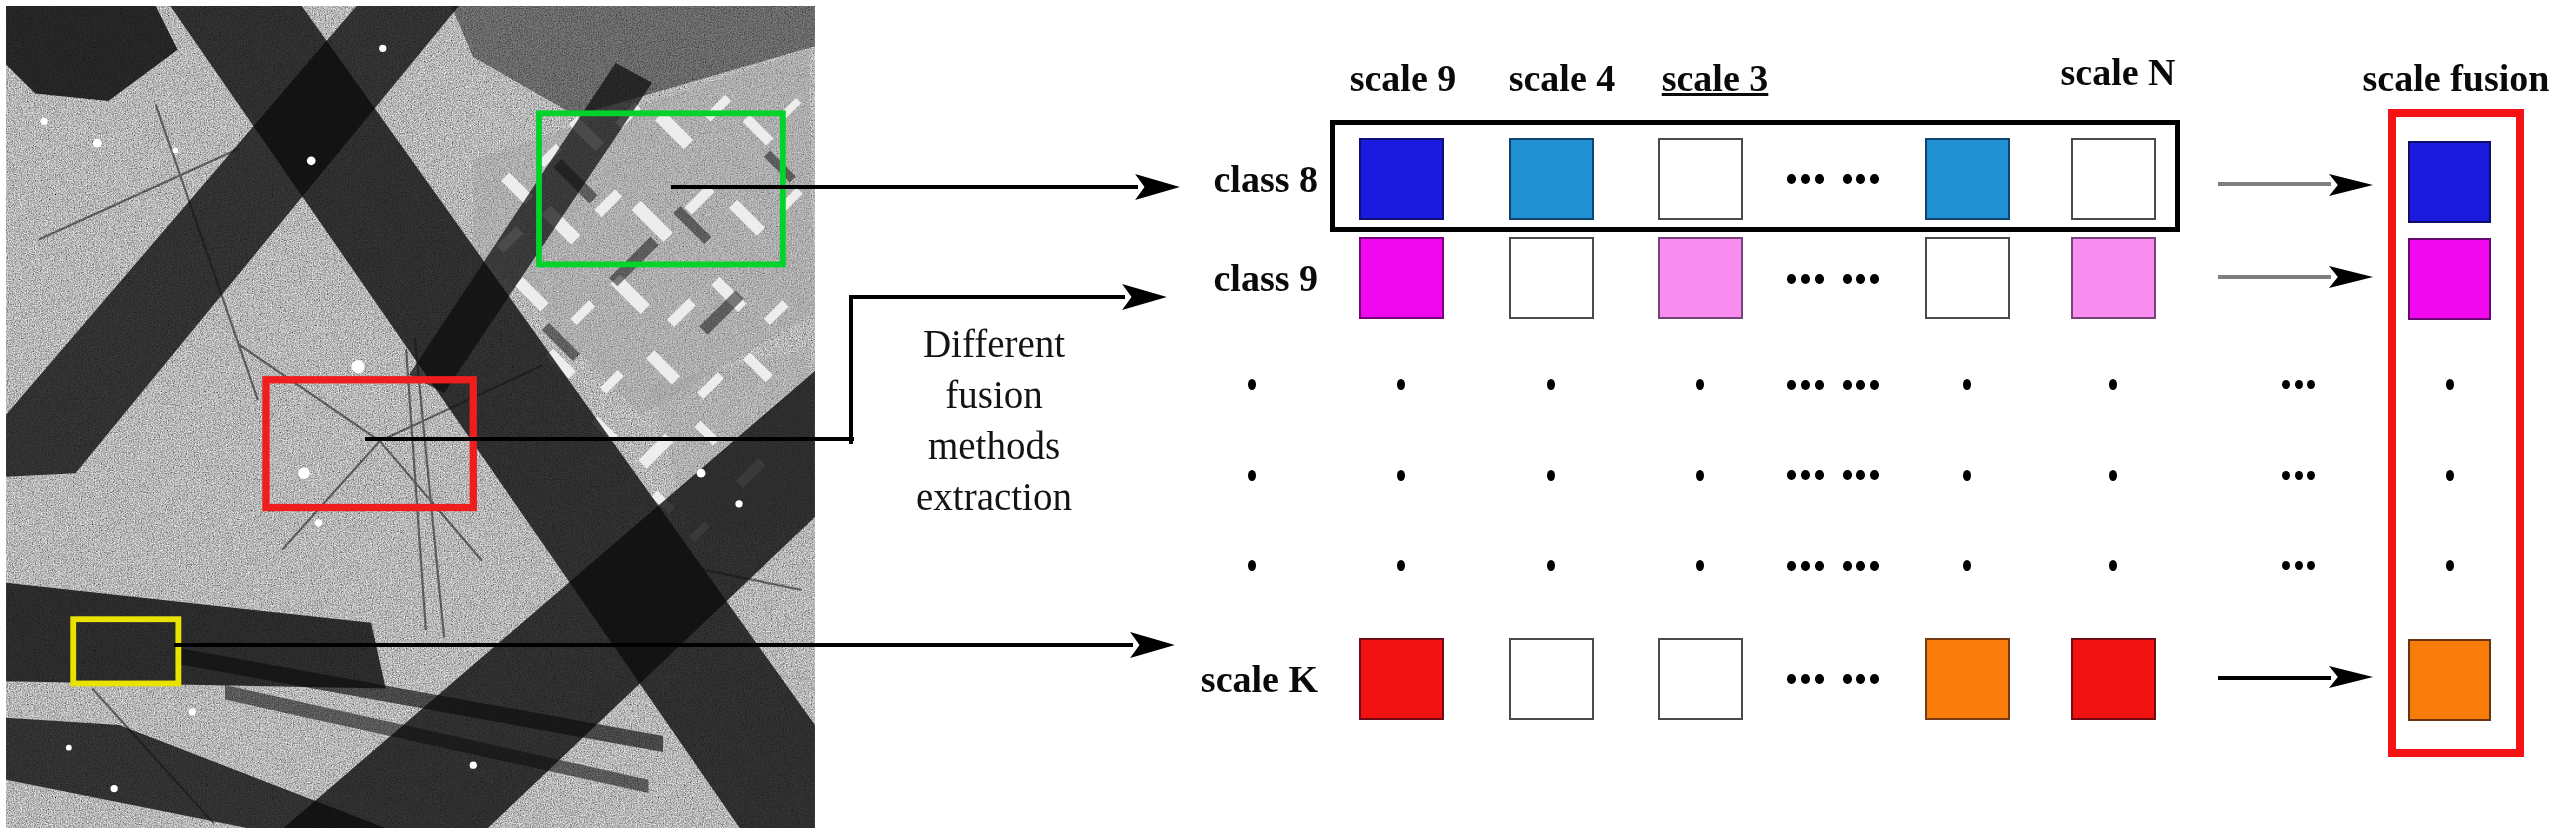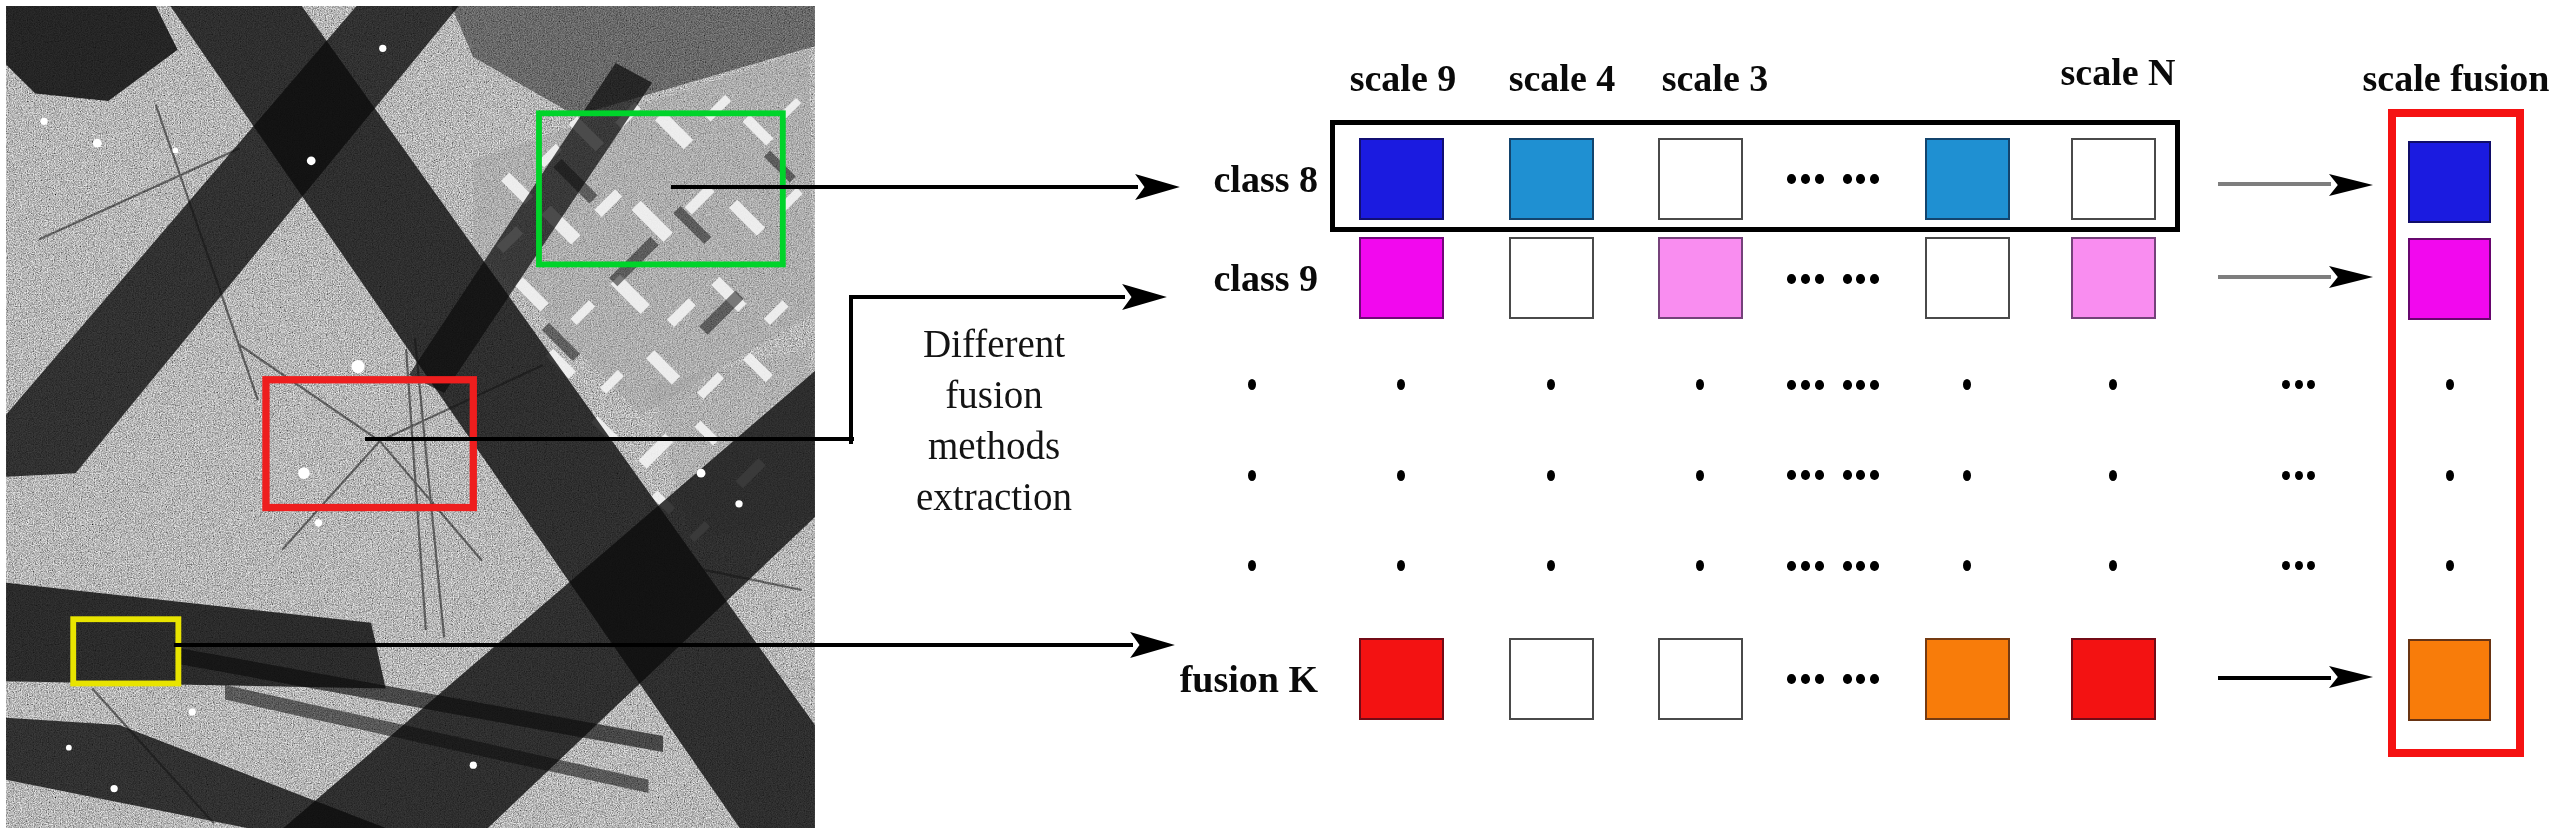--- a/index.html
+++ b/index.html
@@ -146,21 +146,21 @@
 
   <div class="abs mid-text" style="left:841px;top:318px;">
     <div>Different</div>
     <div>fusion</div>
     <div>methods</div>
     <div>extraction</div>
   </div>
 
   <div class="abs serifB header-label" style="left:1257px;top:58px;">scale 9</div>
   <div class="abs serifB header-label" style="left:1416px;top:58px;">scale 4</div>
-  <div class="abs serifB header-label" style="left:1569px;top:58px;">scale 3</div>
+  <div class="abs serifB header-label" style="left:1569px;top:58px;text-decoration:underline;">scale 3</div>
   <div class="abs serifB header-label" style="left:1972px;top:52px;">scale N</div>
   <div class="abs serifB header-label" style="left:2310px;top:58px;">scale fusion</div>
 
   <div id="class1-frame" class="abs frame" style="left: 1330px; top: 120px; width: 850px; height: 112px; border-color: rgb(0, 0, 0);"></div>
   <div id="fusion-frame" class="abs frame" style="left: 2388px; top: 109px; width: 136px; height: 648px; border-color: rgb(245, 18, 18);"></div>
 
   <div class="abs gshaft" style="left:2218px;top:182px;width:113px;height:4.4px;"></div>
   <svg class="abs" style="left:2329px;top:174px;" width="44" height="22" viewBox="0 0 60 30">
       <polygon points="0,0 60,15 0,30 12,15" fill="#000"></polygon>
     </svg>
@@ -193,21 +193,21 @@
       <div class="sq abs" style="left: 1658px; top: 237px; width: 85px; height: 82px; background: rgb(249, 141, 240);"></div>
       <div class="sq sq-white abs" style="left: 1925px; top: 237px; width: 85px; height: 82px; background: rgb(255, 255, 255);"></div>
       <div class="sq abs" style="left: 2071px; top: 237px; width: 85px; height: 82px; background: rgb(249, 141, 240);"></div>
       <div class="dot abs" style="left: 1787px; top: 274px; width: 8.8px; height: 9.5px;"></div>
       <div class="dot abs" style="left: 1801px; top: 274px; width: 8.8px; height: 9.5px;"></div>
       <div class="dot abs" style="left: 1815px; top: 274px; width: 8.8px; height: 9.5px;"></div>
       <div class="dot abs" style="left: 1843px; top: 274px; width: 8.8px; height: 9.5px;"></div>
       <div class="dot abs" style="left: 1856px; top: 274px; width: 8.8px; height: 9.5px;"></div>
       <div class="dot abs" style="left: 1870px; top: 274px; width: 8.8px; height: 9.5px;"></div>
       <div class="fus-sq abs" style="left: 2408px; top: 238px; width: 83px; height: 82px; background: rgb(242, 8, 238);"></div>
-      <div class="serifB class-label abs" style="left: 1099px; top: 653px;">fusion K</div>
+      <div class="serifB class-label abs" style="left: 1099px; top: 653px;">scale K</div>
       <div class="sq abs" style="left: 1359px; top: 638px; width: 85px; height: 82px; background: rgb(243, 18, 18);"></div>
       <div class="sq sq-white abs" style="left: 1509px; top: 638px; width: 85px; height: 82px; background: rgb(255, 255, 255);"></div>
       <div class="sq sq-white abs" style="left: 1658px; top: 638px; width: 85px; height: 82px; background: rgb(255, 255, 255);"></div>
       <div class="sq abs" style="left: 1925px; top: 638px; width: 85px; height: 82px; background: rgb(248, 124, 10);"></div>
       <div class="sq abs" style="left: 2071px; top: 638px; width: 85px; height: 82px; background: rgb(243, 18, 18);"></div>
       <div class="dot abs" style="left: 1787px; top: 674px; width: 8.8px; height: 9.5px;"></div>
       <div class="dot abs" style="left: 1801px; top: 674px; width: 8.8px; height: 9.5px;"></div>
       <div class="dot abs" style="left: 1815px; top: 674px; width: 8.8px; height: 9.5px;"></div>
       <div class="dot abs" style="left: 1843px; top: 674px; width: 8.8px; height: 9.5px;"></div>
       <div class="dot abs" style="left: 1856px; top: 674px; width: 8.8px; height: 9.5px;"></div>

